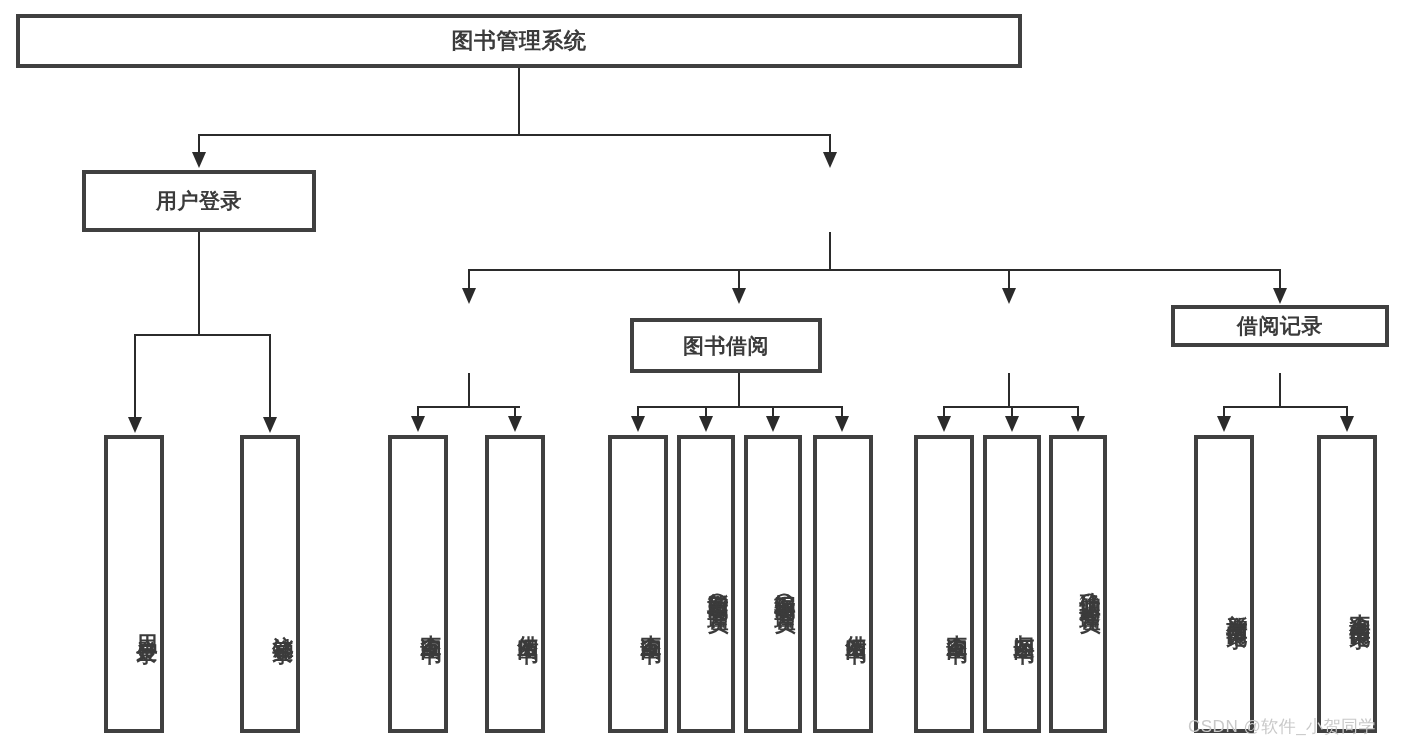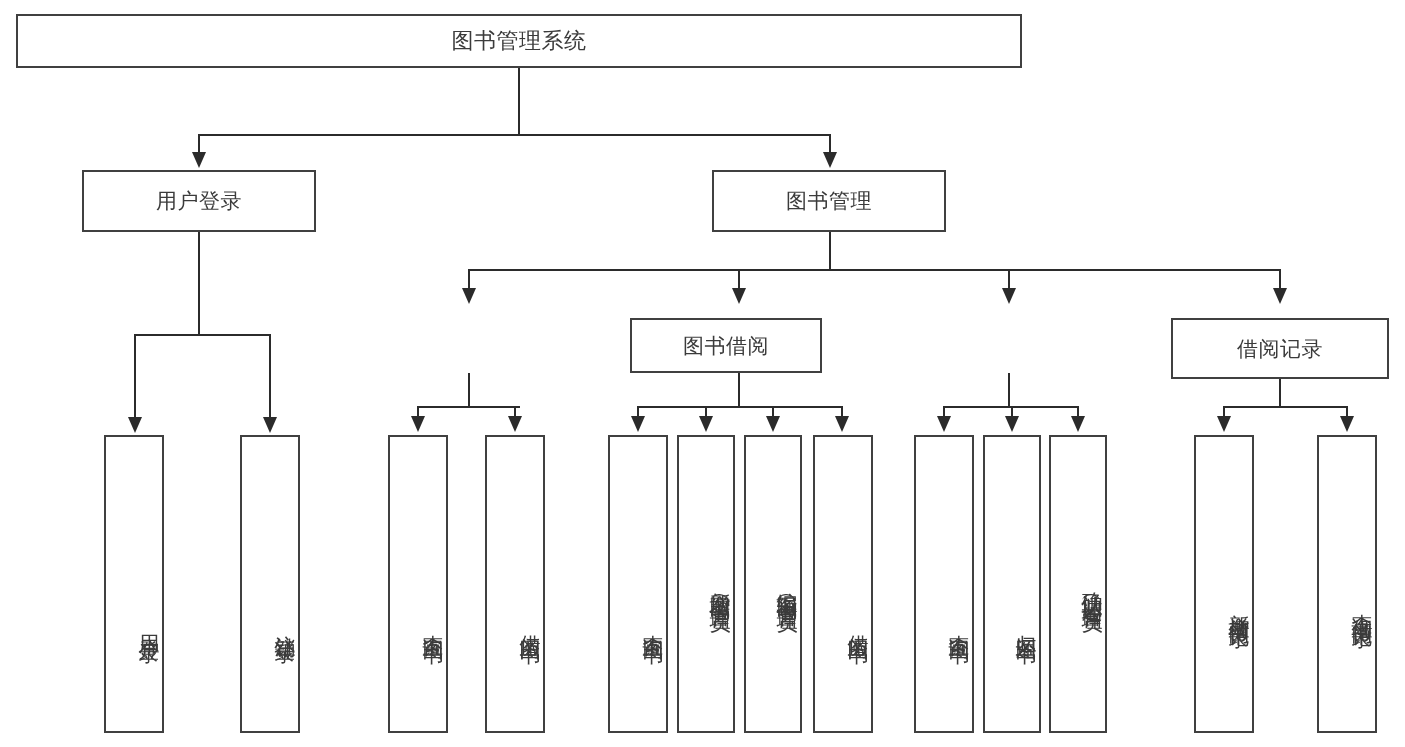--- a/index.html
+++ b/index.html
@@ -11,27 +11,28 @@
     position: relative;
     width: 1405px;
     height: 747px;
     background: #ffffff;
     font-family: "Liberation Sans", "DejaVu Sans", sans-serif;
     overflow: hidden;
   }
   .node {
     position: absolute;
     box-sizing: border-box;
-    border: 2px solid #404040;
+    border: 4px solid #404040;
     background: #ffffff;
     display: flex;
     align-items: center;
     justify-content: center;
     color: #3b3b3b;
     line-height: 1.22;
+    font-weight: bold;
   }
   .node.h {
     
     font-size: 21px;
     letter-spacing: 0.5px;
   }
   .node.root {
     font-size: 22px;
   }
   .node.v {
@@ -139,28 +140,25 @@
   <div class="edge vline" style="left:1346px; top:406px; height:12px;"></div>
   <div class="arrow" style="left:1340px; top:416px;"></div>
 
   <div class="node h root" style="left:16px; top:14px; width:1006px; height:54px;">
     <span class="lbl">图书管理系统</span>
   </div>
 
   <div class="node h" style="left:82px; top:170px; width:234px; height:62px;">
     <span class="lbl">用户登录</span>
   </div>
-  <div class="node h" style="left:712px; top:170px; width:234px; height:62px;">
-    <span class="lbl">图书管理</span>
-  </div>
 
   <div class="node h" style="left:630px; top:318px; width:192px; height:55px;">
     <span class="lbl">图书借阅</span>
   </div>
-  <div class="node h" style="left:1171px; top:318px; width:218px; height:61px;">
+  <div class="node h" style="left:1171px; top:305px; width:218px; height:42px;">
     <span class="lbl">借阅记录</span>
   </div>
 
   <div class="node v" style="left:104px; top:435px; width:60px; height:298px; padding-top:80px;">
     <span class="lbl">用户登录</span>
   </div>
   <div class="node v" style="left:240px; top:435px; width:60px; height:298px; padding-top:80px;">
     <span class="lbl">注销登录</span>
   </div>
 
@@ -194,14 +192,15 @@
     <span class="lbl">确认归还（管理员）</span>
   </div>
 
   <div class="node v" style="left:1194px; top:435px; width:60px; height:298px; padding-top:44px;">
     <span class="lbl">新增借阅记录</span>
   </div>
   <div class="node v" style="left:1317px; top:435px; width:60px; height:298px; padding-top:44px;">
     <span class="lbl">查询借阅记录</span>
   </div>
 
+  <div class="watermark" style="left:1188px; top:715px;">CSDN @软件_小贺同学</div>
 
 </div>
 
 </body></html>

